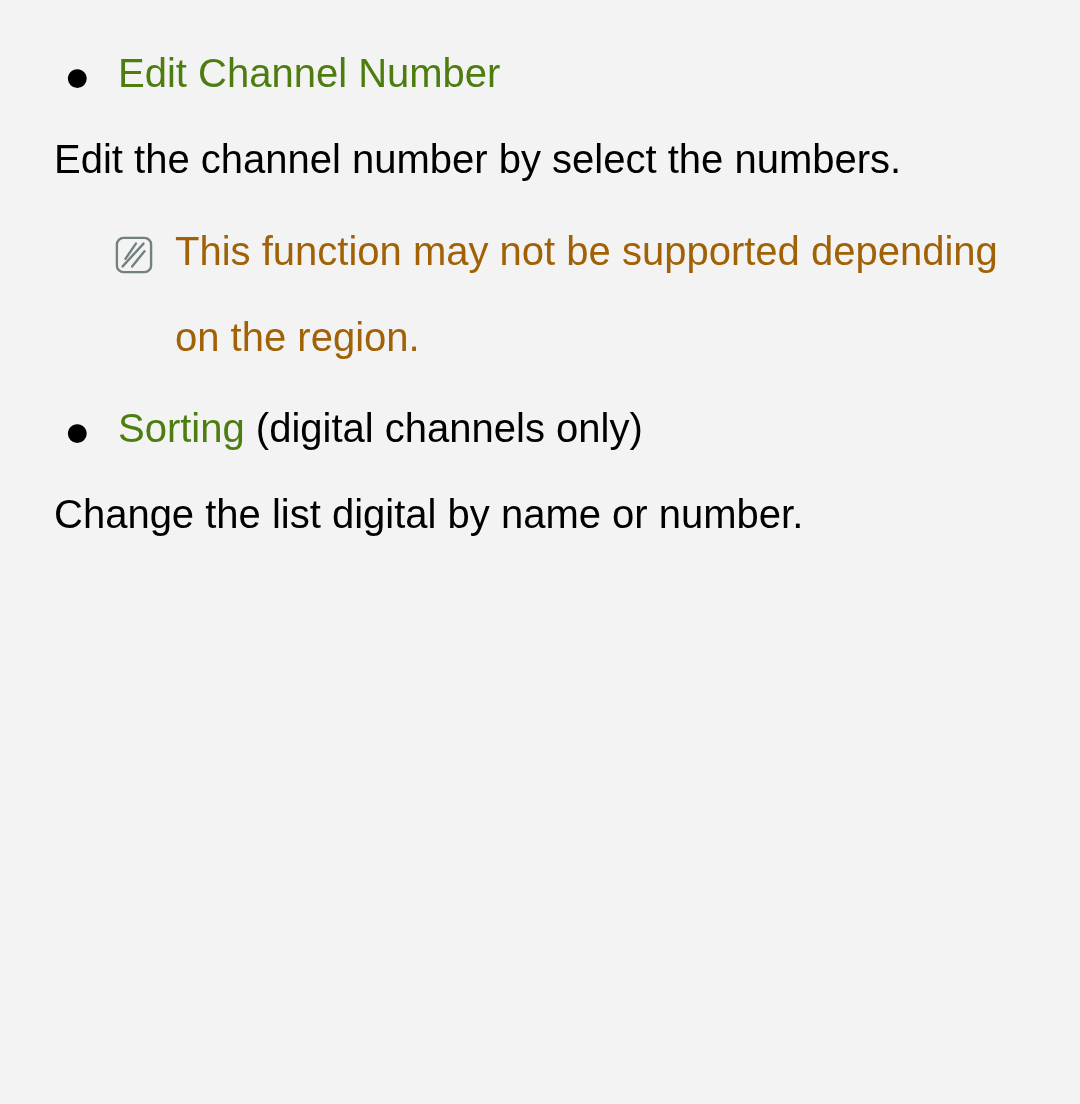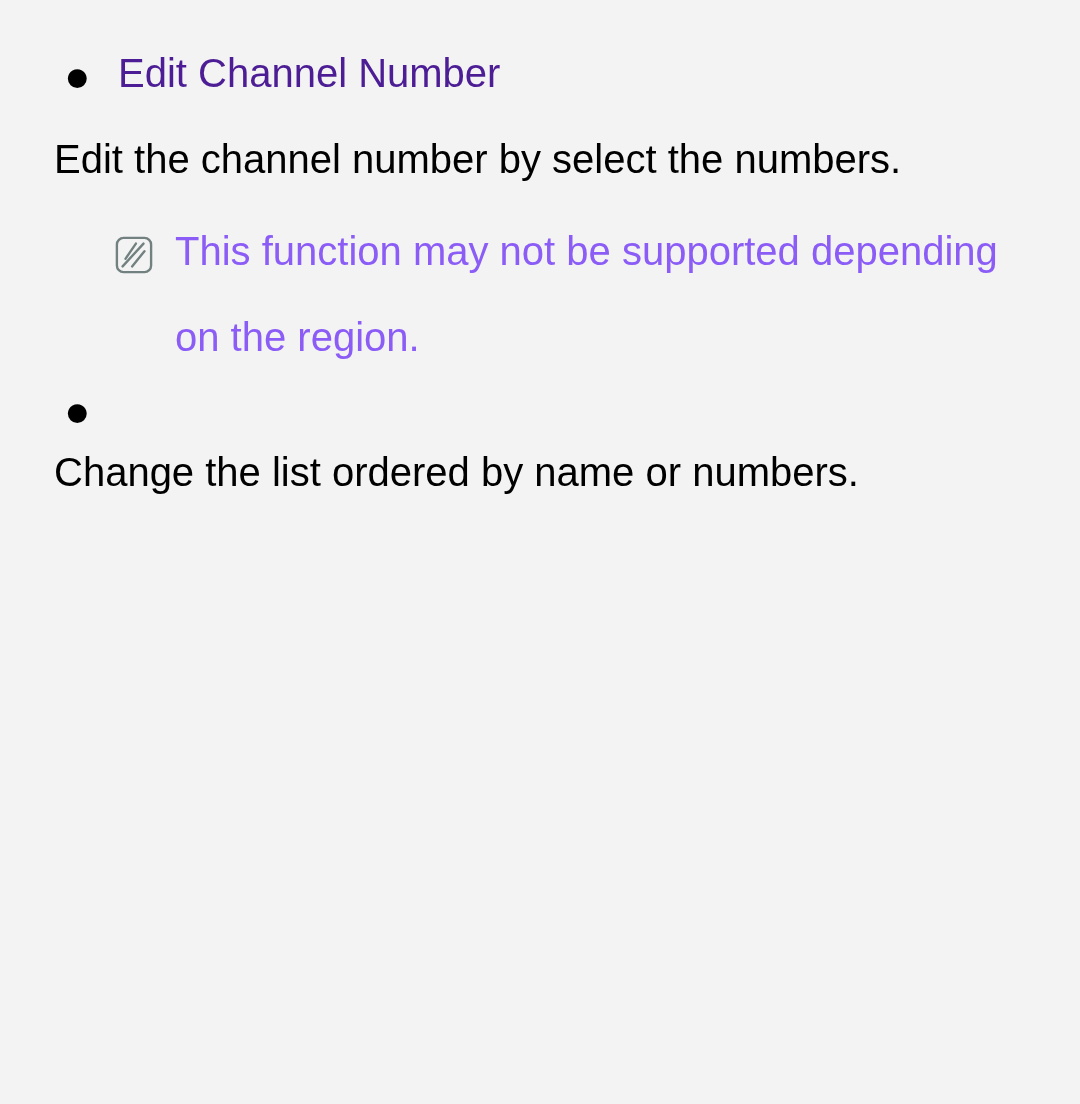--- a/index.html
+++ b/index.html
@@ -38,40 +38,40 @@
       top: 4px;
     }
     .bullet-content {
       flex: 1;
     }
     .indented {
       padding-left: 54px;
       display: block;
     }
     .cyan {
-      color: #4c1d95;
+      color: #4d7c0f;
     }
     .note-block {
       display: flex;
       align-items: flex-start;
       padding-left: 115px;
       margin-top: 6px;
     }
     .note-icon {
       flex-shrink: 0;
       width: 40px;
       height: 40px;
       margin-right: 20px;
       margin-top: 28px;
     }
     .note-icon svg {
       display: block;
     }
     .note-text {
-      color: #8b5cf6;
+      color: #a16207;
       line-height: 2.15;
     }
   </style>
 </head>
 <body>
 
 <div class="content">
 
   <div class="item-block">
     <div class="bullet-line">
@@ -90,16 +90,19 @@
           <path d="M 18 32 L 31 16" fill="none" stroke="#728080" stroke-width="2.5" stroke-linecap="round"></path>
         </svg>
       </span>
       <span class="note-text">This function may not be supported depending on the region.</span>
     </div>
   </div>
 
   <div class="item-block">
     <div class="bullet-line">
       <span class="bullet">●</span>
+      <span class="bullet-content">
+        <span class="cyan">Sorting</span><span> (digital channels only)</span>
+      </span>
     </div>
-    <span class="indented">Change the list ordered by name or numbers.</span>
+    <span class="indented">Change the list digital by name or number.</span>
   </div>
 </div>
 
 </body></html>

